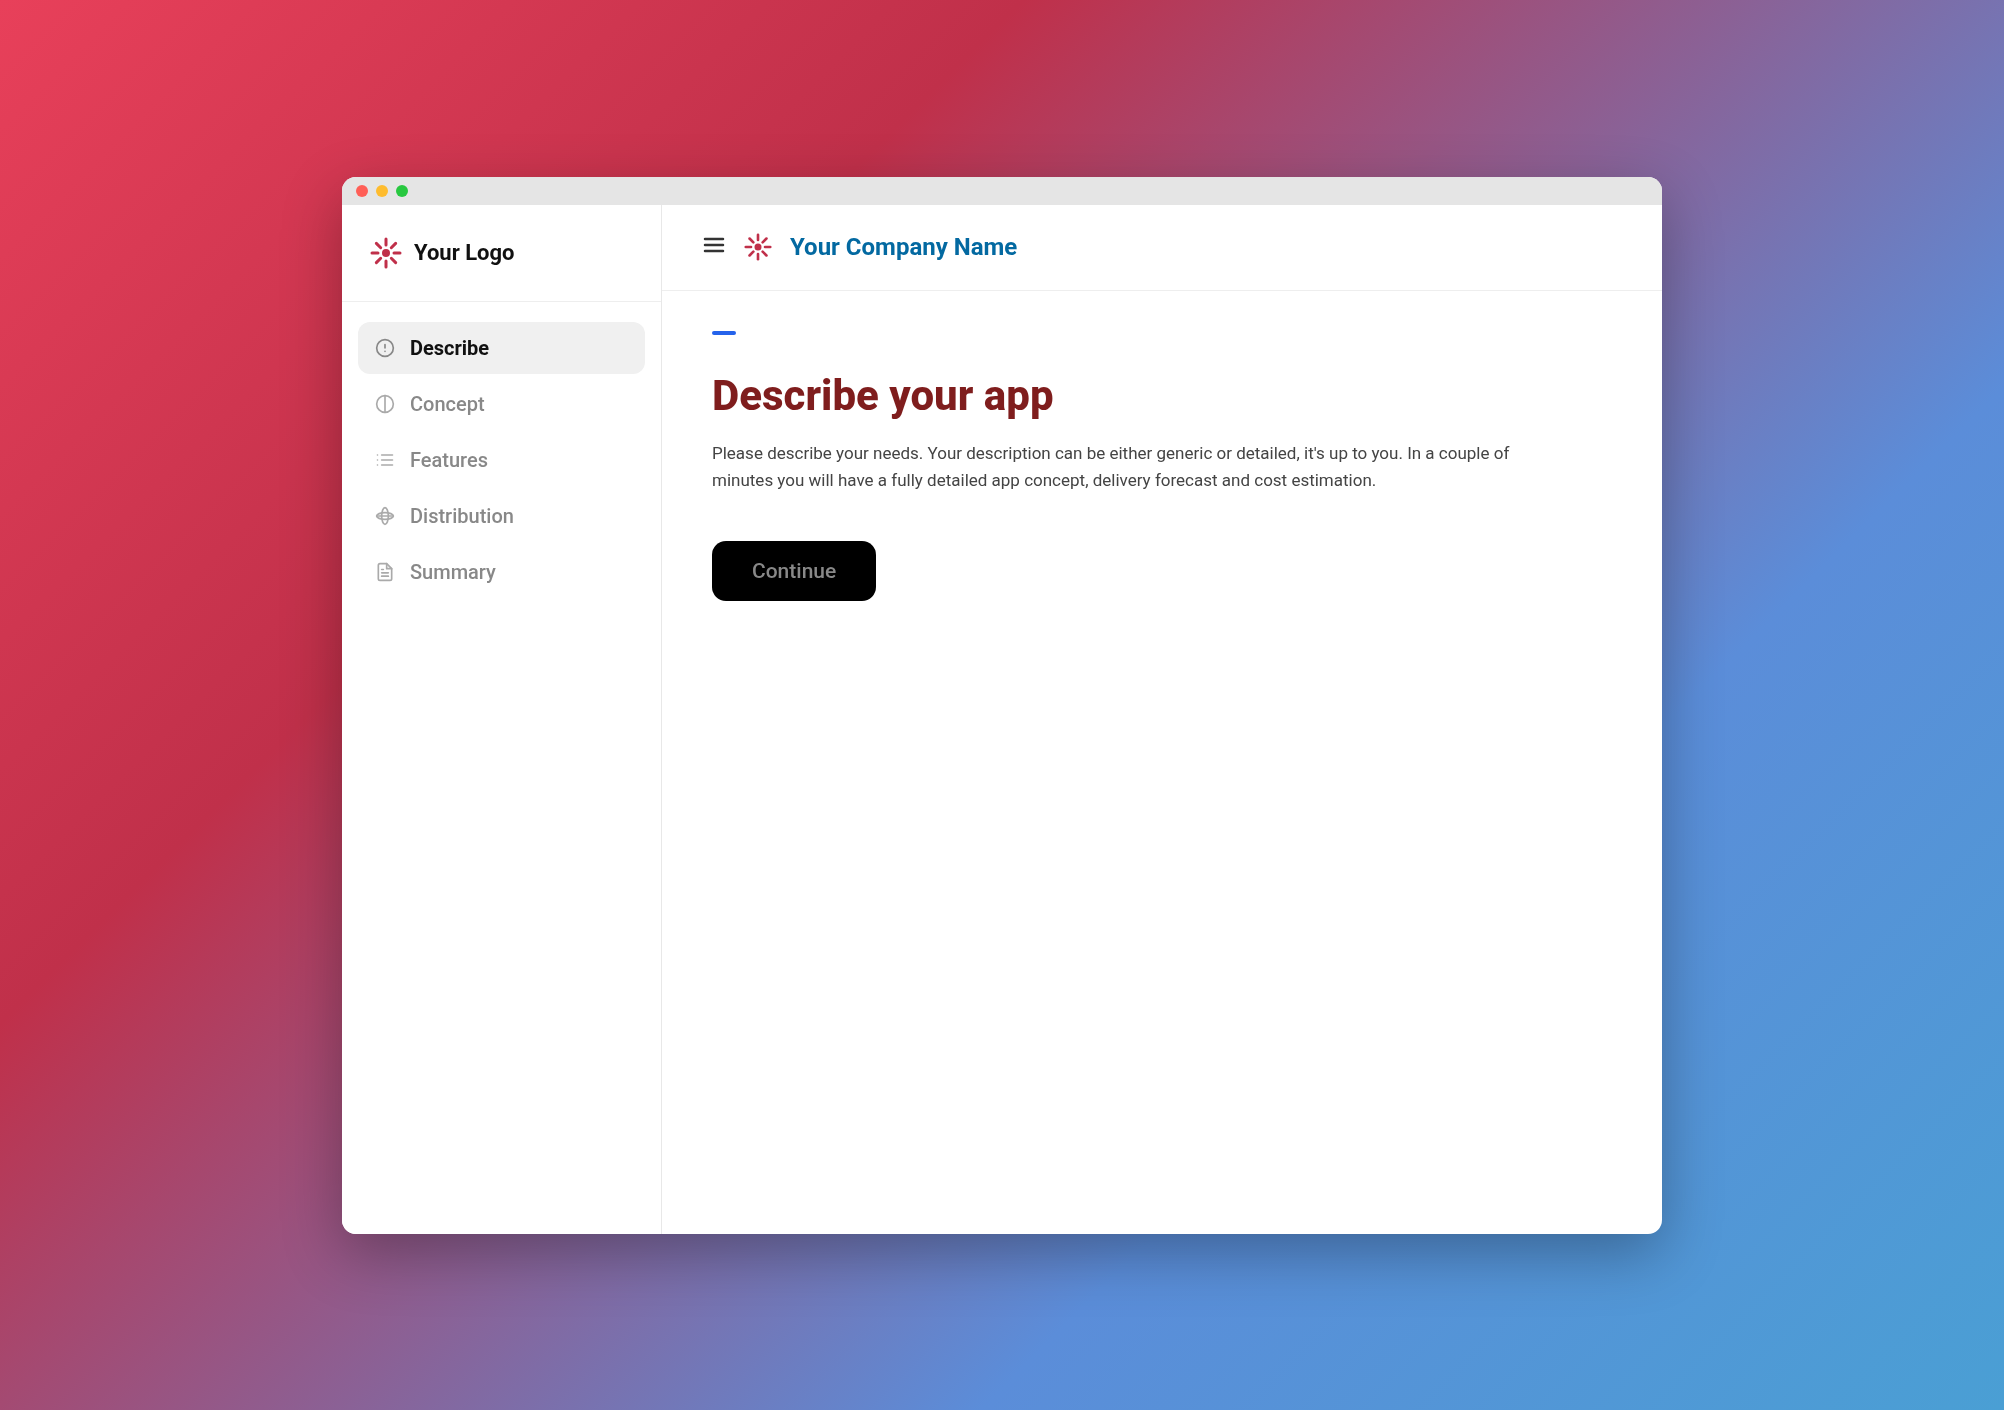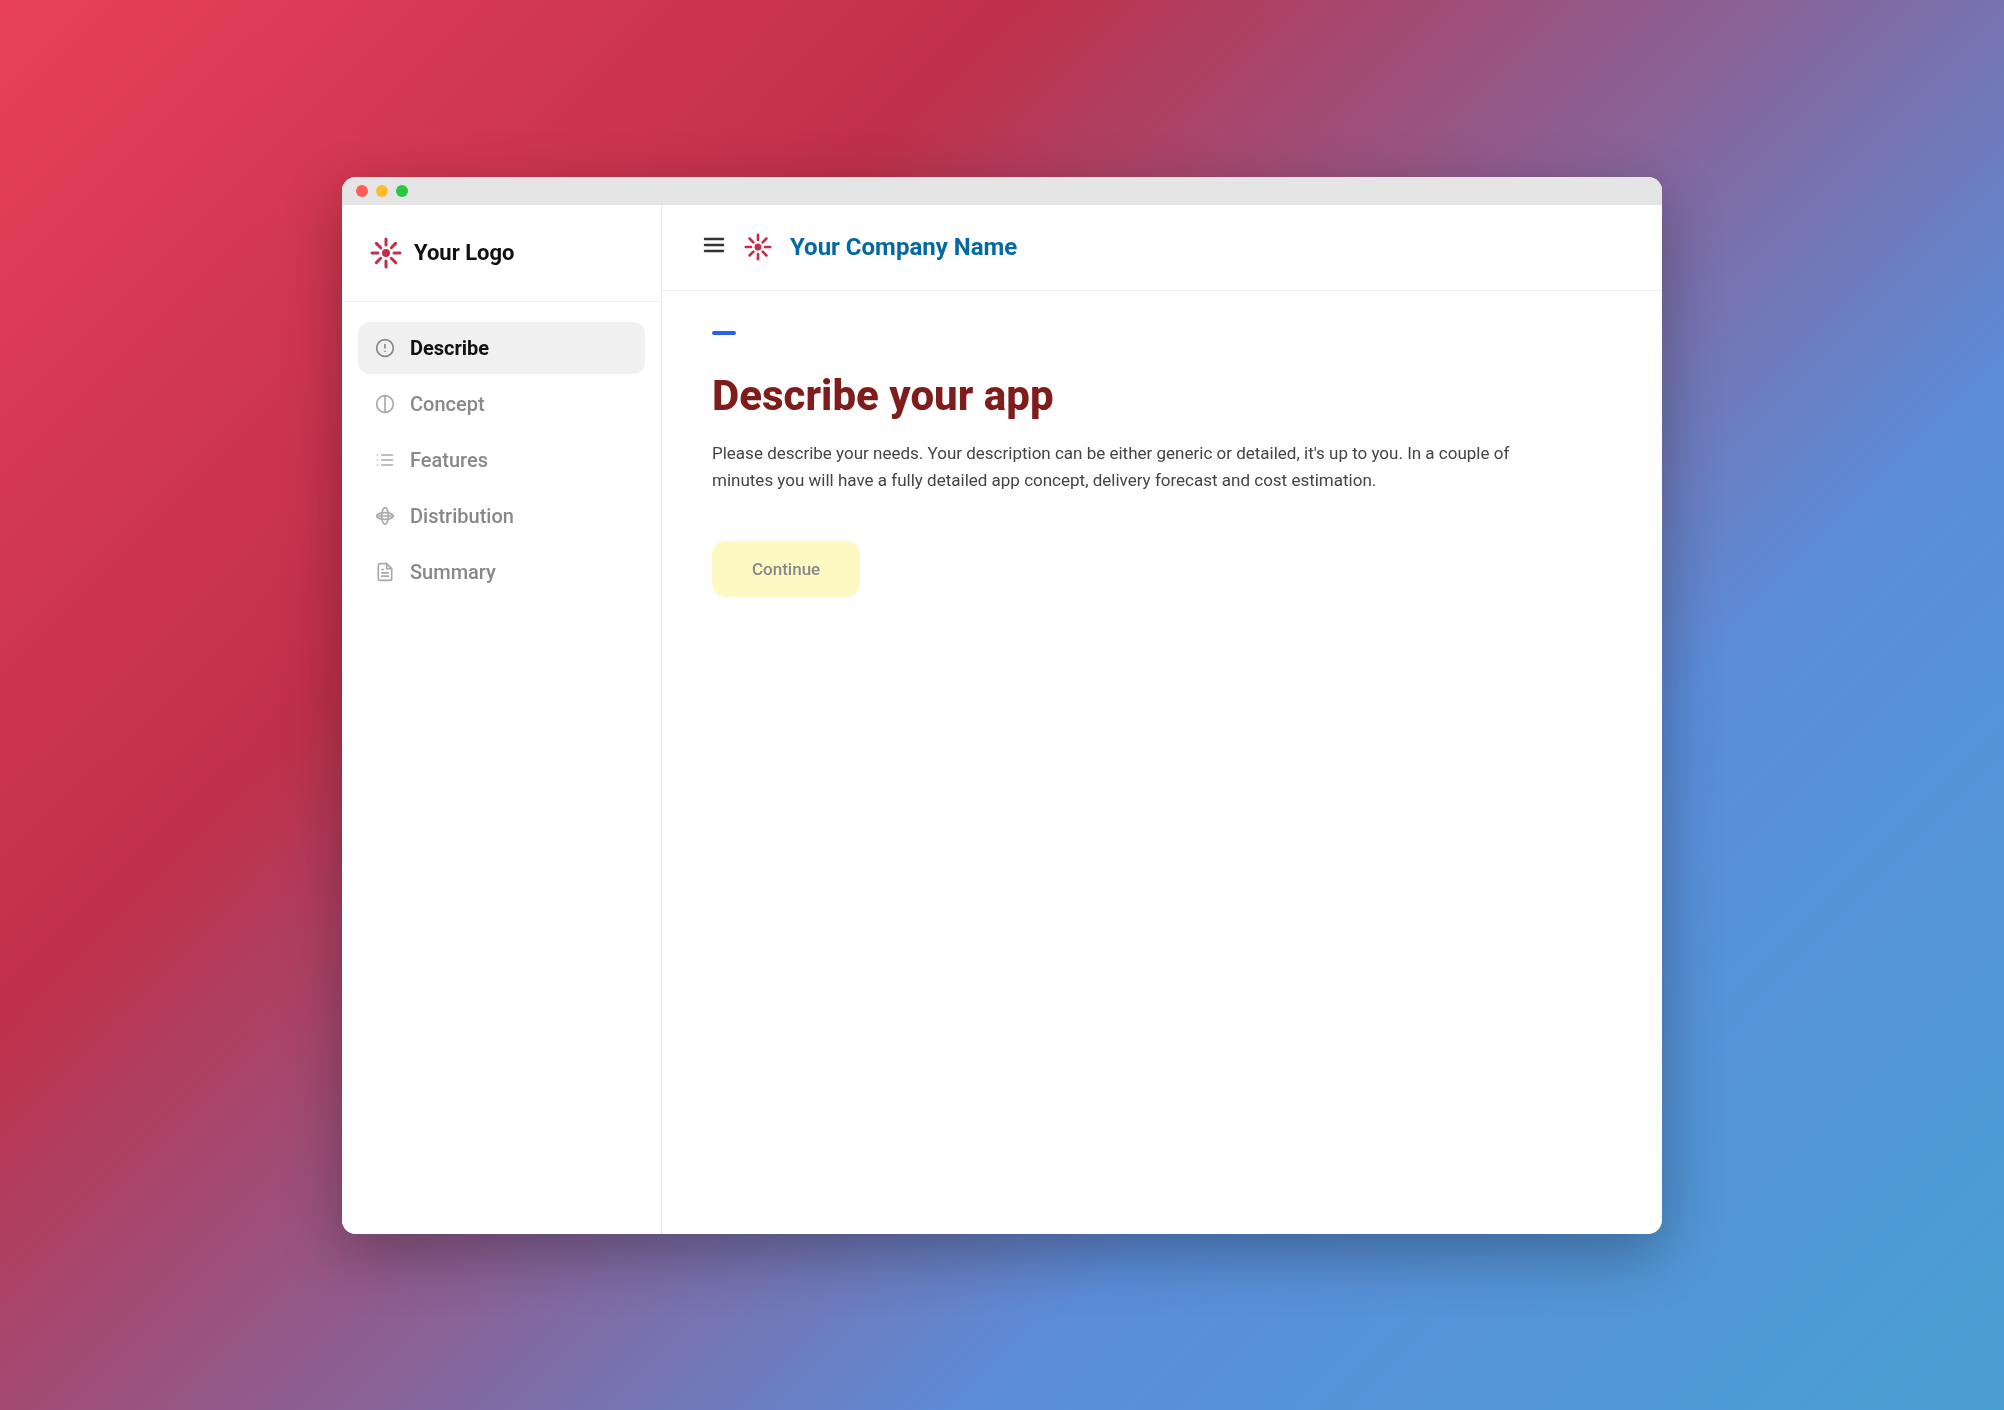--- a/index.html
+++ b/index.html
@@ -191,25 +191,25 @@
       font-size: 17px;
       color: #aaa;
       resize: none;
       height: 160px;
       outline: none;
       margin-bottom: 36px;
       font-family: inherit;
     }
 
     .continue-button {
-      background: #fef9c3;
+      background: #000000;
       border: none;
       border-radius: 14px;
       padding: 18px 40px;
-      font-size: 17px;
+      font-size: 21px;
       color: #888;
       cursor: pointer;
       font-weight: 500;
       font-family: inherit;
     }
 
     
     .icon-svg {
       display: inline-flex;
       align-items: center;

